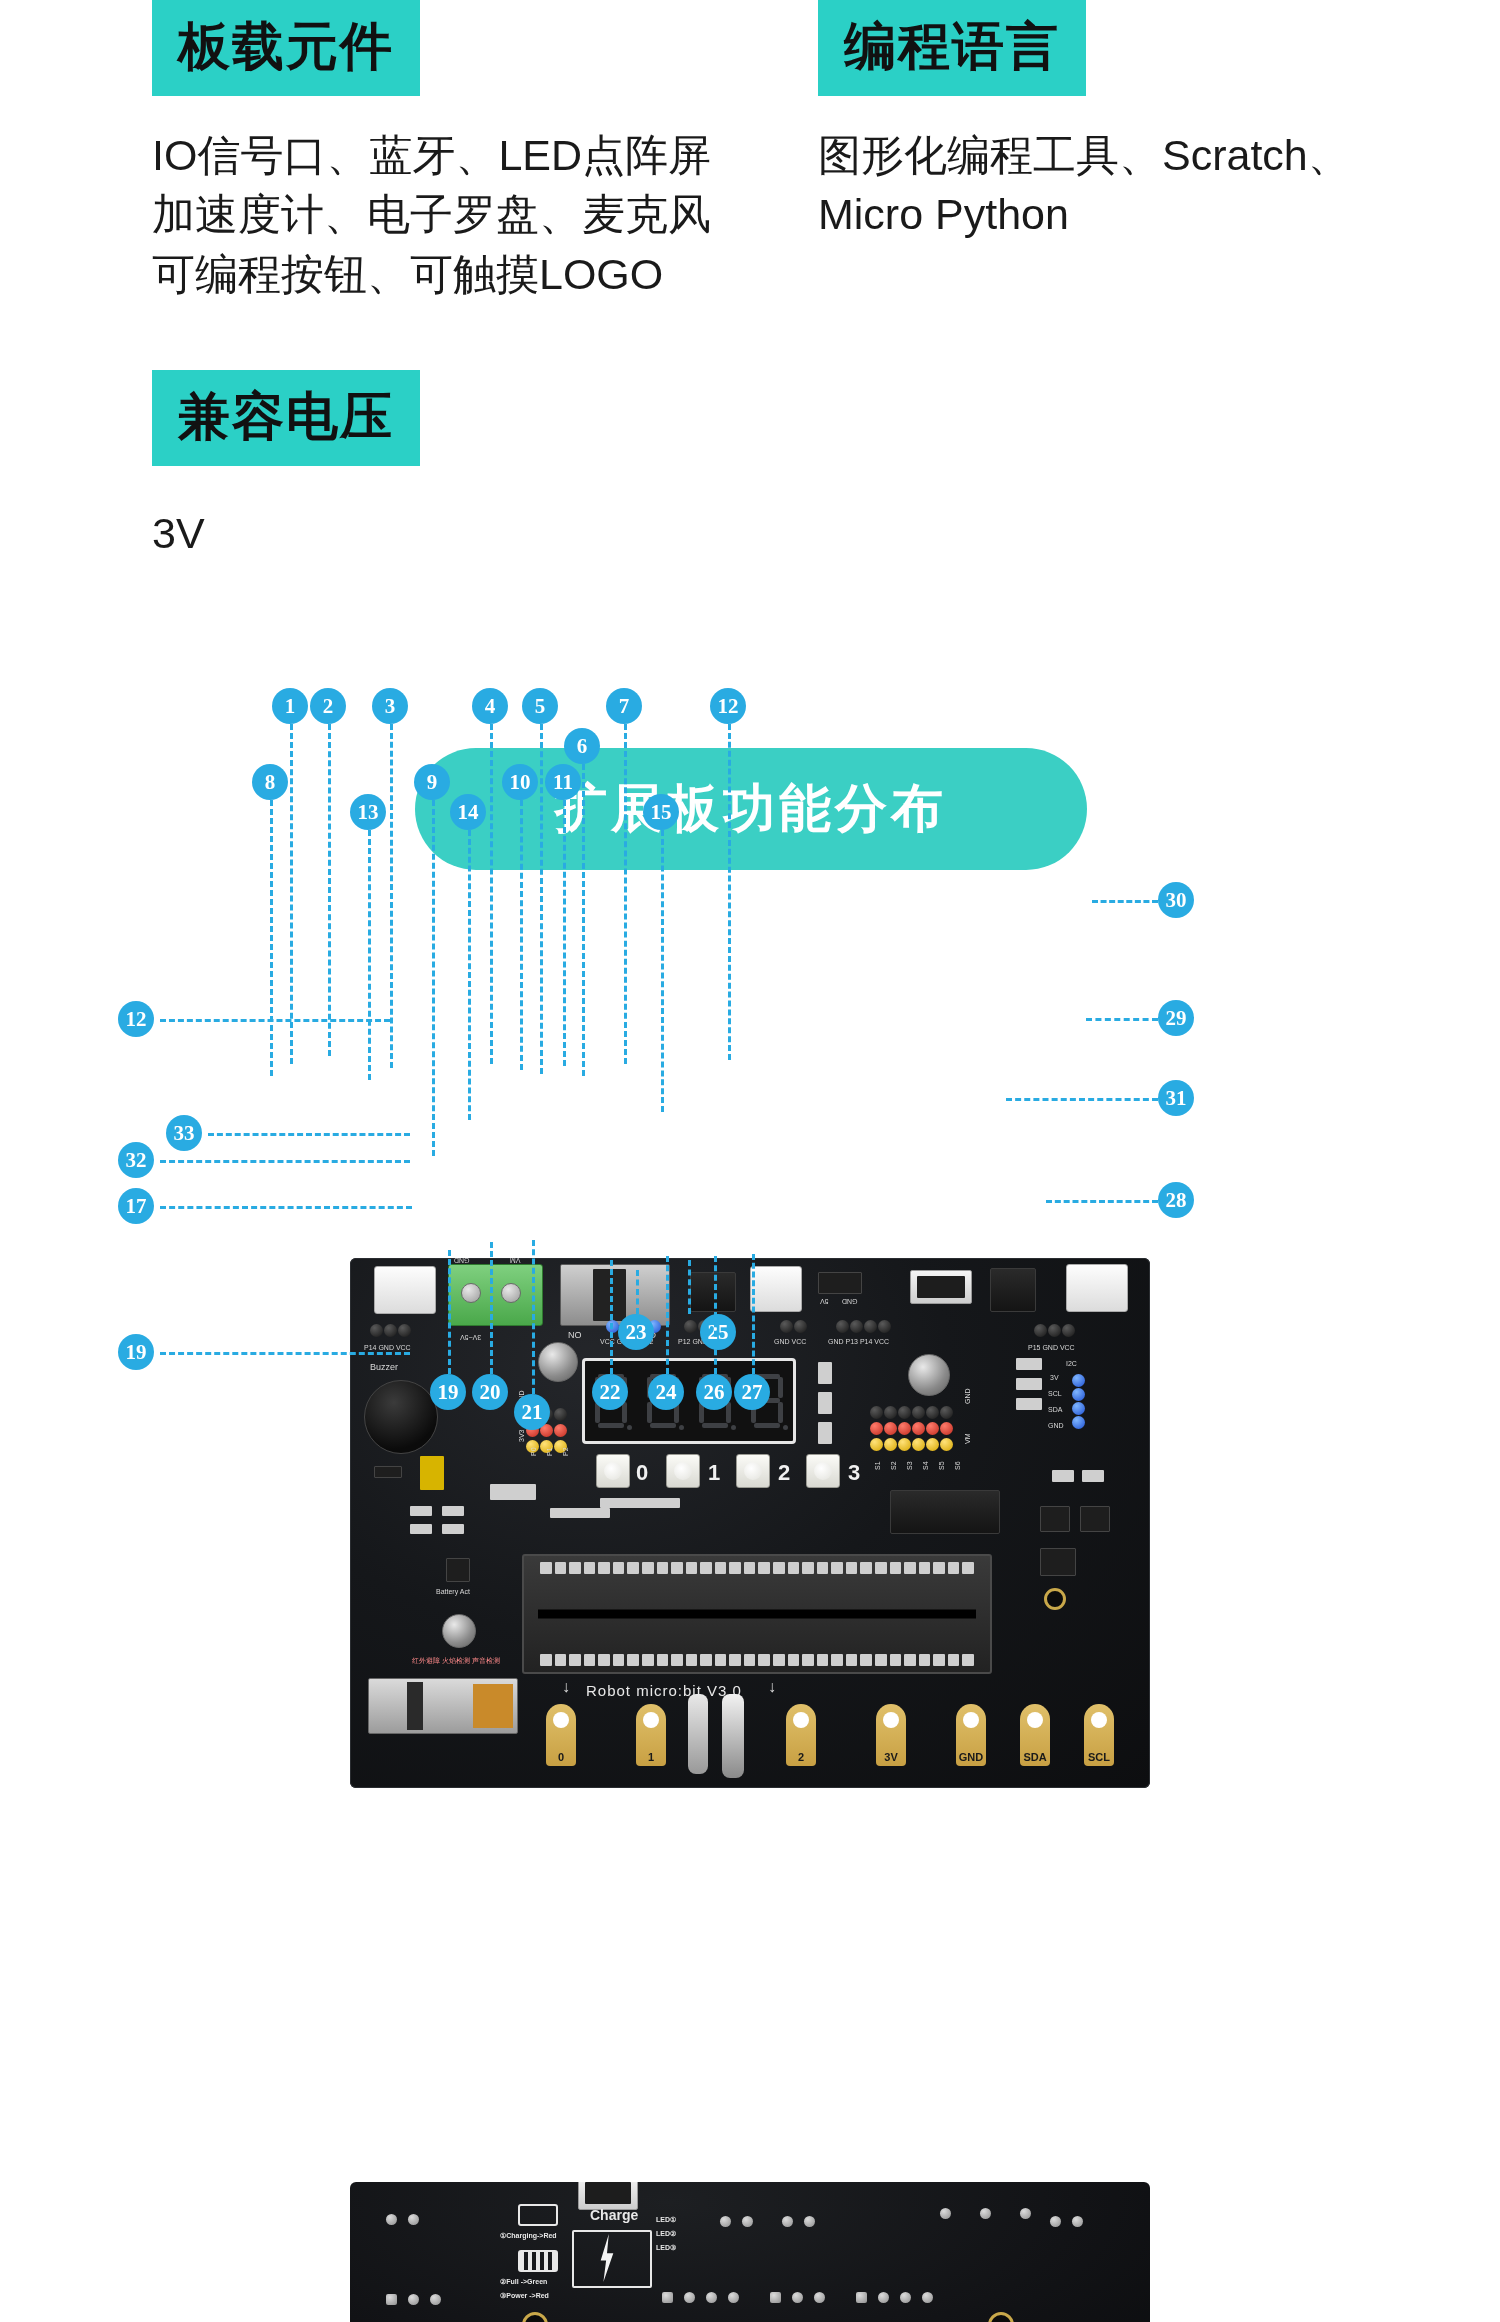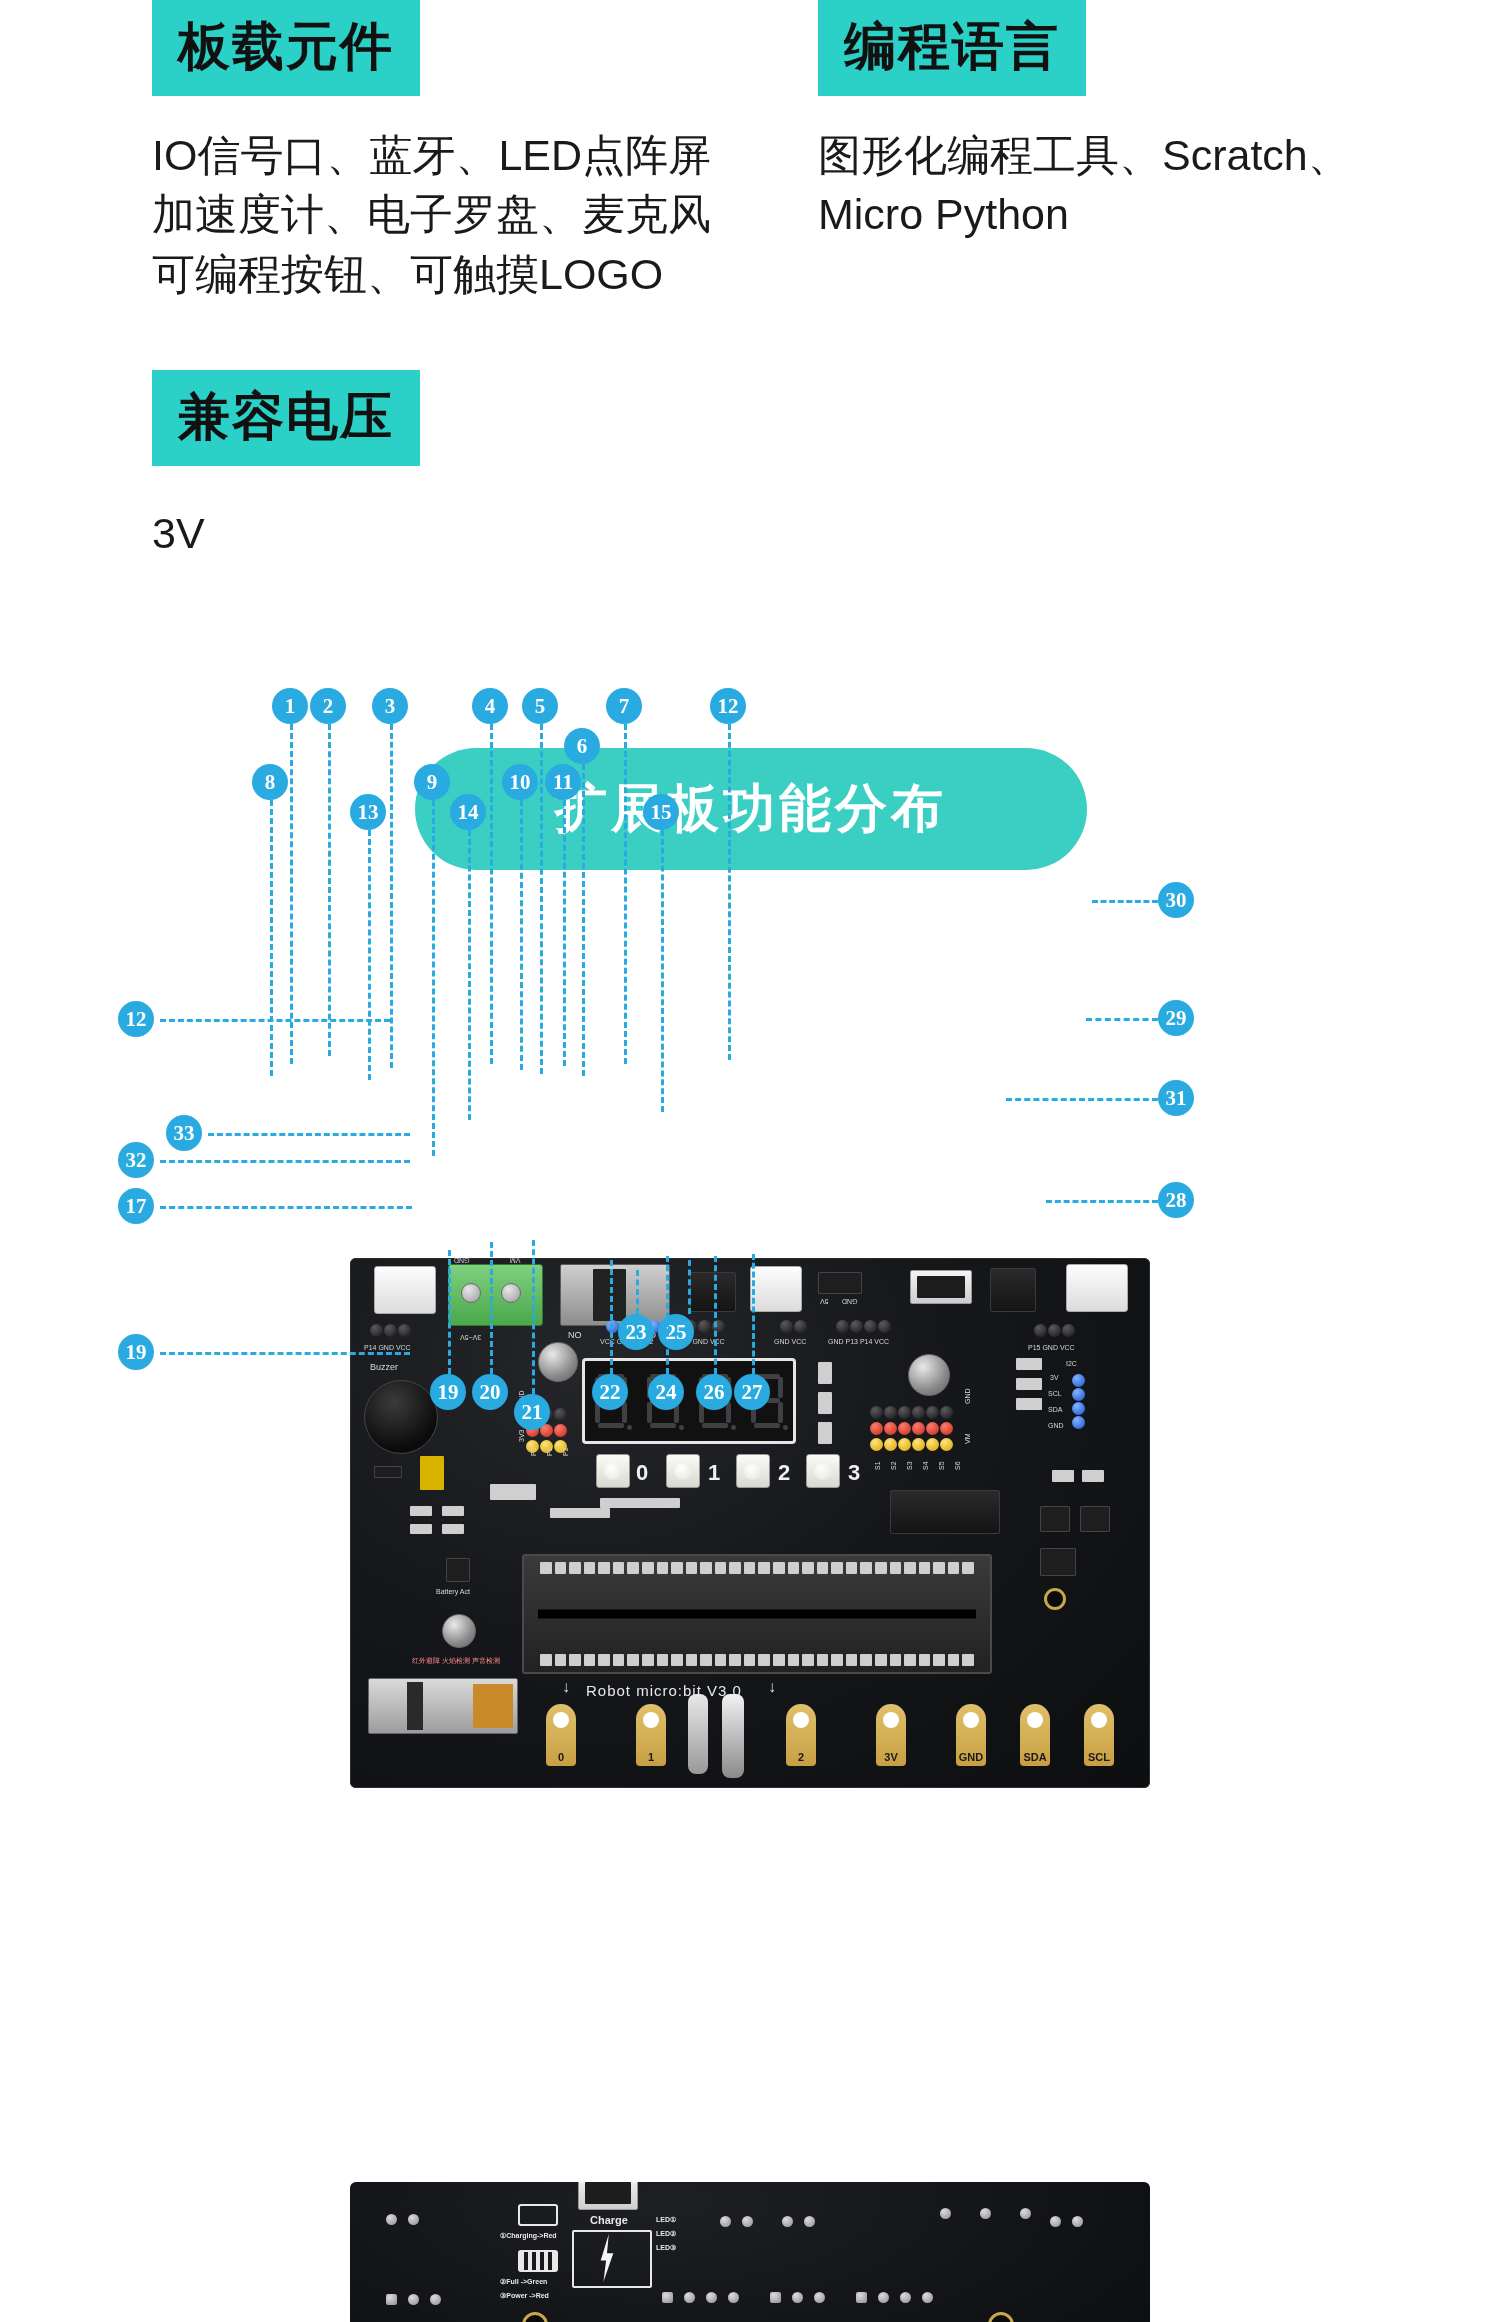--- a/index.html
+++ b/index.html
@@ -581,21 +581,21 @@
 
   <div class="bubble" style="left:1158px;top:120px;">31</div>
   <div class="lead-h" style="left:1006px;top:138px;width:152px;"></div>
 
   <div class="bubble" style="left:1158px;top:222px;">28</div>
   <div class="lead-h" style="left:1046px;top:240px;width:112px;"></div>
 
   <div class="bubble" style="left:618px;top:354px;">23</div>
   <div class="lead-v" style="left:636px;top:310px;height:44px;"></div>
 
-  <div class="bubble" style="left:658px;top:354px;">25</div>
+  <div class="bubble" style="left:700px;top:354px;">25</div>
   <div class="lead-v" style="left:688px;top:300px;height:54px;"></div>
 
   <div class="bubble" style="left:430px;top:414px;">19</div>
   <div class="lead-v" style="left:448px;top:290px;height:124px;"></div>
 
   <div class="bubble" style="left:472px;top:414px;">20</div>
   <div class="lead-v" style="left:490px;top:282px;height:132px;"></div>
 
   <div class="bubble" style="left:514px;top:434px;">21</div>
   <div class="lead-v" style="left:532px;top:280px;height:154px;"></div>
@@ -610,21 +610,21 @@
   <div class="lead-v" style="left:714px;top:296px;height:118px;"></div>
 
   <div class="bubble" style="left:734px;top:414px;">27</div>
   <div class="lead-v" style="left:752px;top:294px;height:120px;"></div>
 
 </div>
 
 <div class="pcb-back">
   <div class="part usb" style="left:228px;top:-6px;width:60px;height:34px;"></div>
 
-  <div class="bsilk" style="left:240px;top:32px;font-size:11px;">Charge</div>
+  <div class="bsilk" style="left:240px;top:25px;font-size:14px;">Charge</div>
 
   <div class="part" style="left:168px;top:22px;width:40px;height:22px;border:2px solid #e8e8e8;border-radius:3px;"></div>
   <div class="bsilk t" style="left:150px;top:50px;">①Charging-&gt;Red</div>
 
   <div class="part" style="left:168px;top:68px;width:40px;height:22px;border:2px solid #e8e8e8;border-radius:3px;background:repeating-linear-gradient(90deg,#e8e8e8 0 4px,transparent 4px 8px);"></div>
   <div class="bsilk t" style="left:150px;top:96px;">②Full  -&gt;Green</div>
   <div class="bsilk t" style="left:150px;top:110px;">③Power -&gt;Red</div>
 
   <div class="bsilk t" style="left:306px;top:34px;">LED①</div>
   <div class="bsilk t" style="left:306px;top:48px;">LED②</div>

